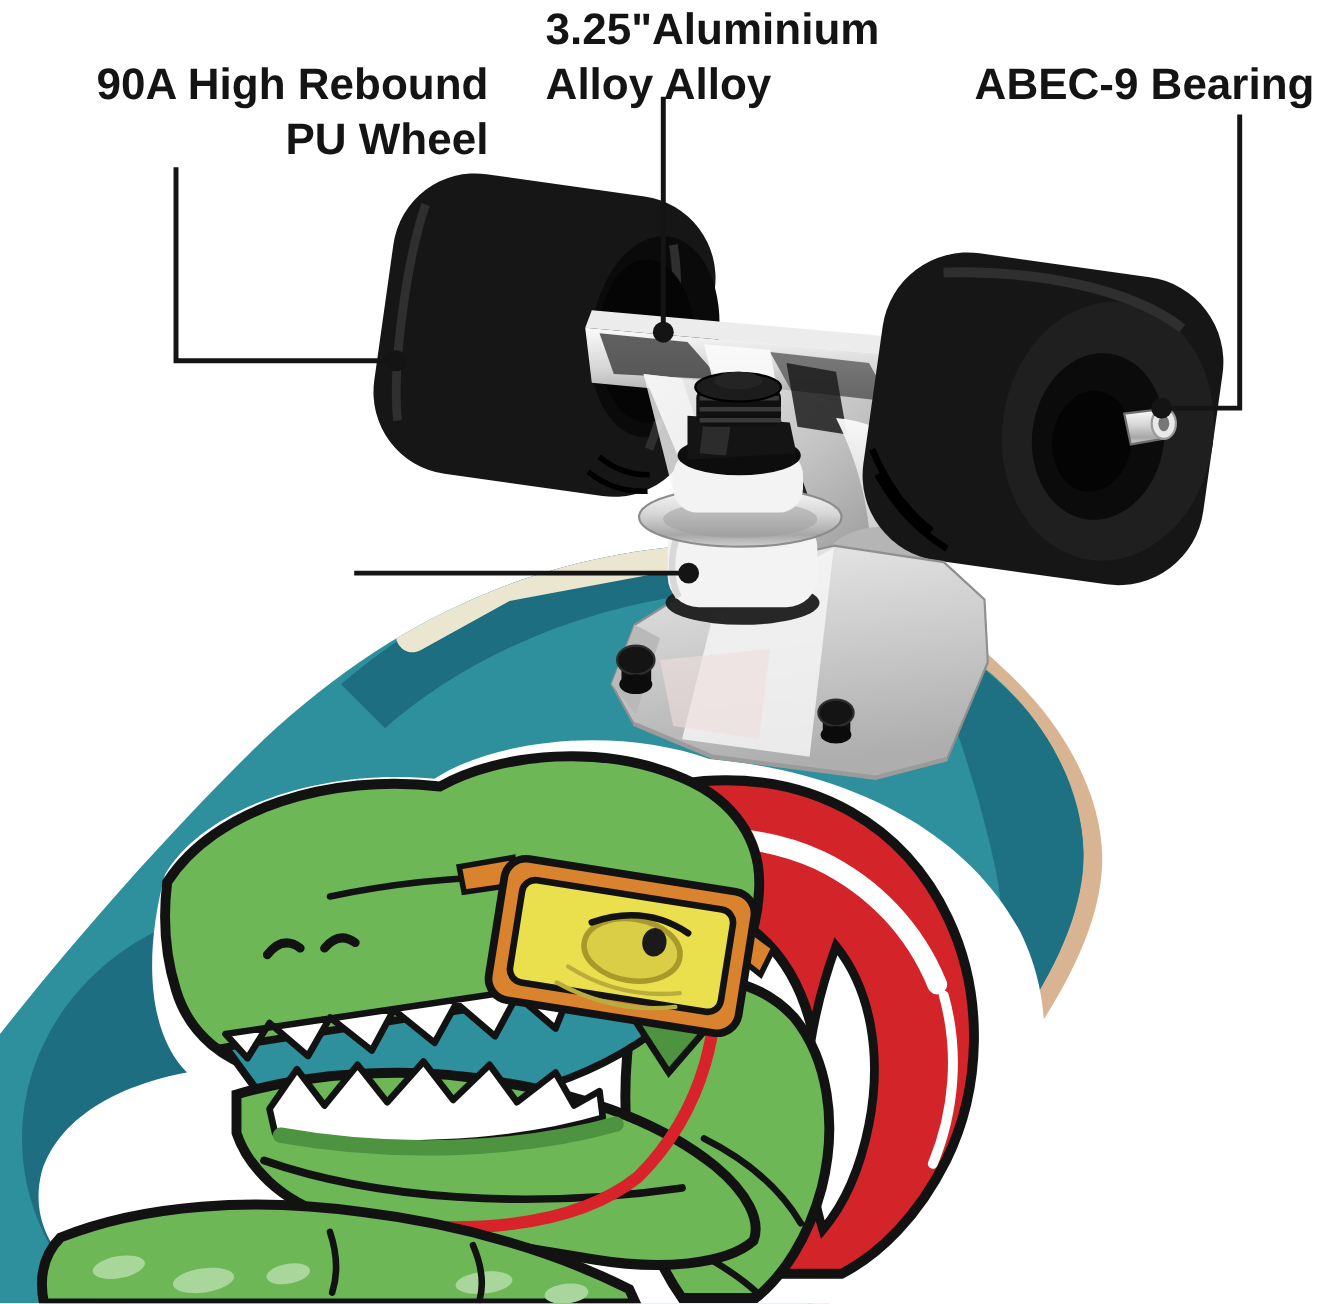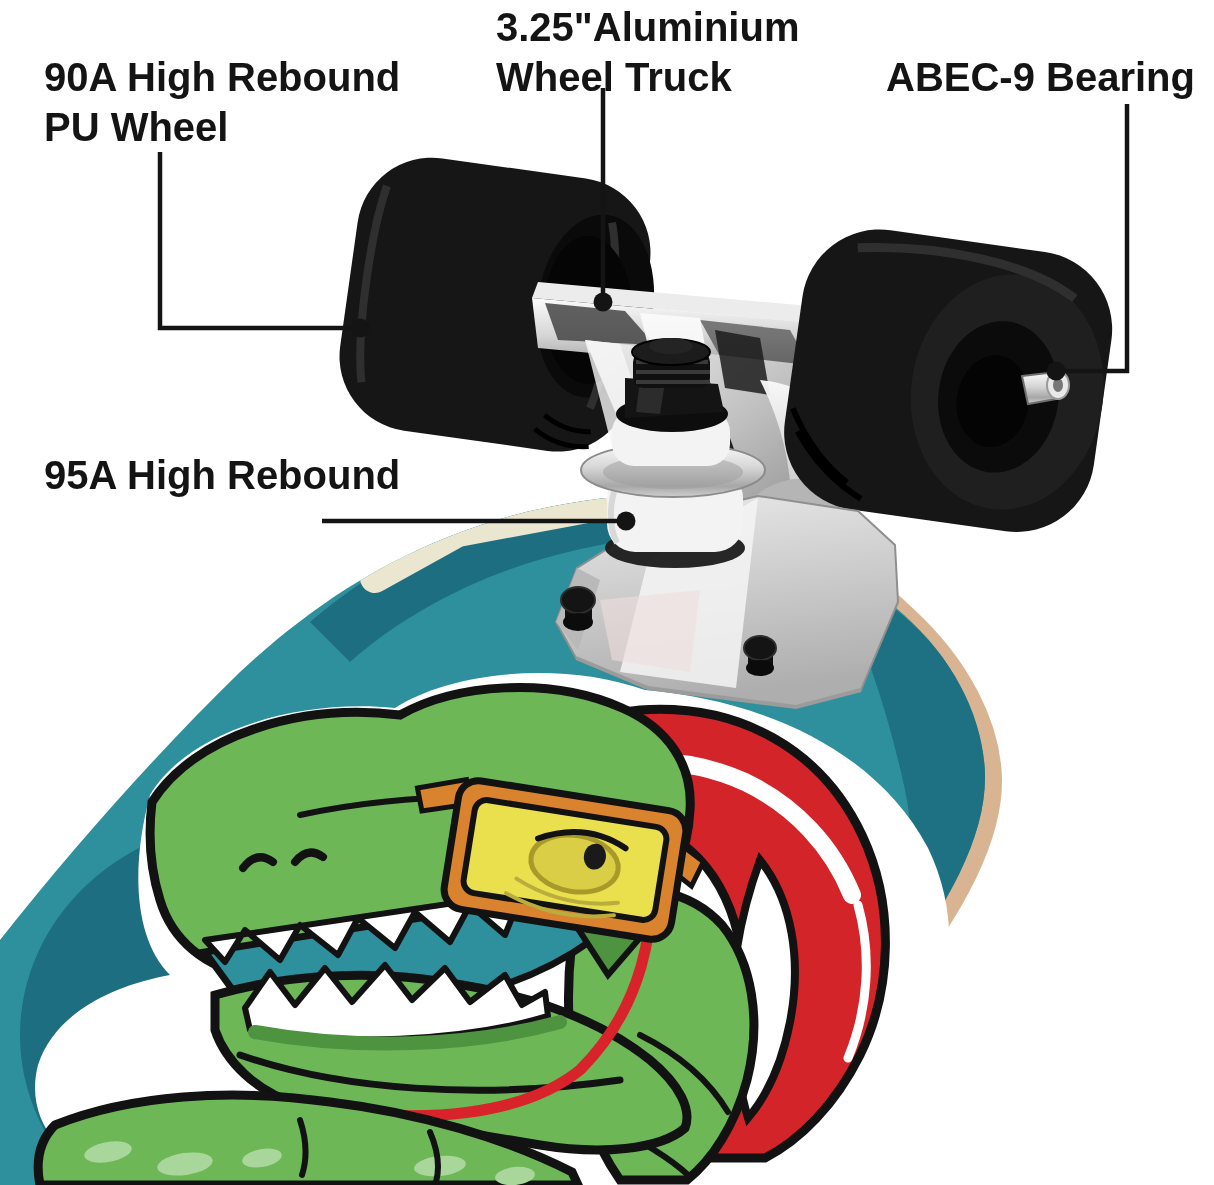--- a/index.html
+++ b/index.html
@@ -194,28 +194,27 @@
     <circle class="anno-dot" cx="360" cy="328" r="9.5"></circle>
     <line class="anno" x1="603" y1="88" x2="603" y2="302"></line>
     <circle class="anno-dot" cx="603" cy="302" r="9.5"></circle>
     <polyline class="anno" points="1127,104 1127,371 1058,371"></polyline>
     <circle class="anno-dot" cx="1056" cy="371" r="9.5"></circle>
     <line class="anno" x1="322" y1="521" x2="624" y2="521"></line>
     <circle class="anno-dot" cx="626" cy="521" r="9.5"></circle>
   </g>
 </svg>
 
-<div class="callout-label" style="left:44px;top:52px;width:400px;">
+<div class="callout-label" style="left:44px;top:52px;width:400px;text-align:right;">
   <span>90A High Rebound</span>
   <span>PU Wheel</span>
 </div>
 <div class="callout-label" style="left:496px;top:2px;width:330px;">
   <span>3.25"Aluminium</span>
-  <span>Wheel Truck</span>
+  <span>Alloy Alloy</span>
 </div>
 <div class="callout-label" style="left:886px;top:52px;width:340px;">
   <span>ABEC-9 Bearing</span>
 </div>
 <div class="callout-label" style="left:44px;top:450px;width:400px;">
-  <span>95A High Rebound</span>
 </div>
 
 </div>
 
 </body></html>

